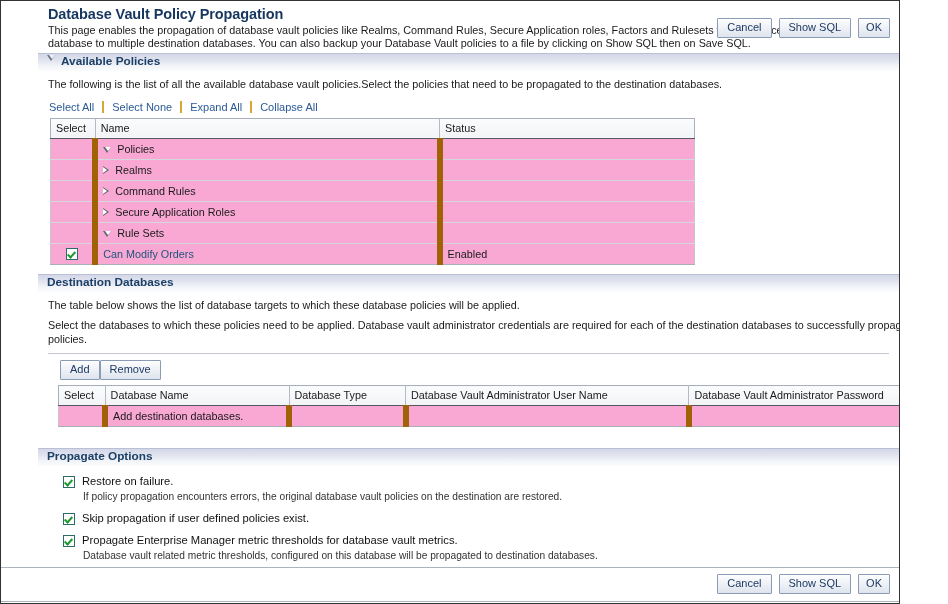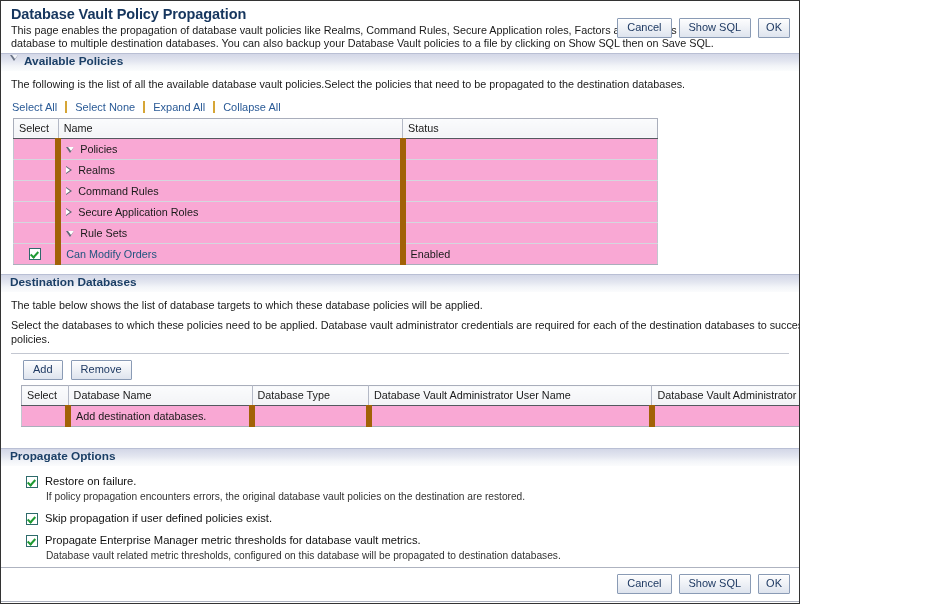--- a/index.html
+++ b/index.html
@@ -7,26 +7,27 @@
     padding: 0;
     background: #ffffff;
   }
   body {
     font-family: "Liberation Sans", sans-serif;
     font-size: 11px;
     color: #000000;
   }
   .page {
     position: relative;
-    width: 800px;
+    width: 900px;
     height: 604px;
     box-sizing: border-box;
     border: 1px solid #333333;
     background: #ffffff;
     overflow: hidden;
+    padding-left: 37px;
   }
 
   
   .top-header {
     position: relative;
     padding: 5px 10px 4px 10px;
     min-height: 36px;
   }
   .page-title {
     font-size: 14.5px;
@@ -387,21 +388,21 @@
     <span class="title">Destination Databases</span>
   </div>
 
   <div class="body-pad">
     <div class="para">The table below shows the list of database targets to which these database policies will be applied.</div>
     <div class="para" style="width:910px">Select the databases to which these policies need to be applied. Database vault administrator credentials are required for each of the destination databases to successfully propagate the policies.</div>
   </div>
 
   <hr class="toolbar-rule">
 
-  <div style="margin:6px 0 5px 22px; display:flex; gap:8px;">
+  <div style="margin:6px 0 5px 22px; display:flex; ">
     <button class="btn" style="min-width:30px">Add</button>
     <button class="btn">Remove</button>
   </div>
 
   <table class="grid dest-table">
     <thead>
       <tr>
         <th style="width:36px">Select</th>
         <th style="width:180px">Database Name</th>
         <th style="width:108px">Database Type</th>

